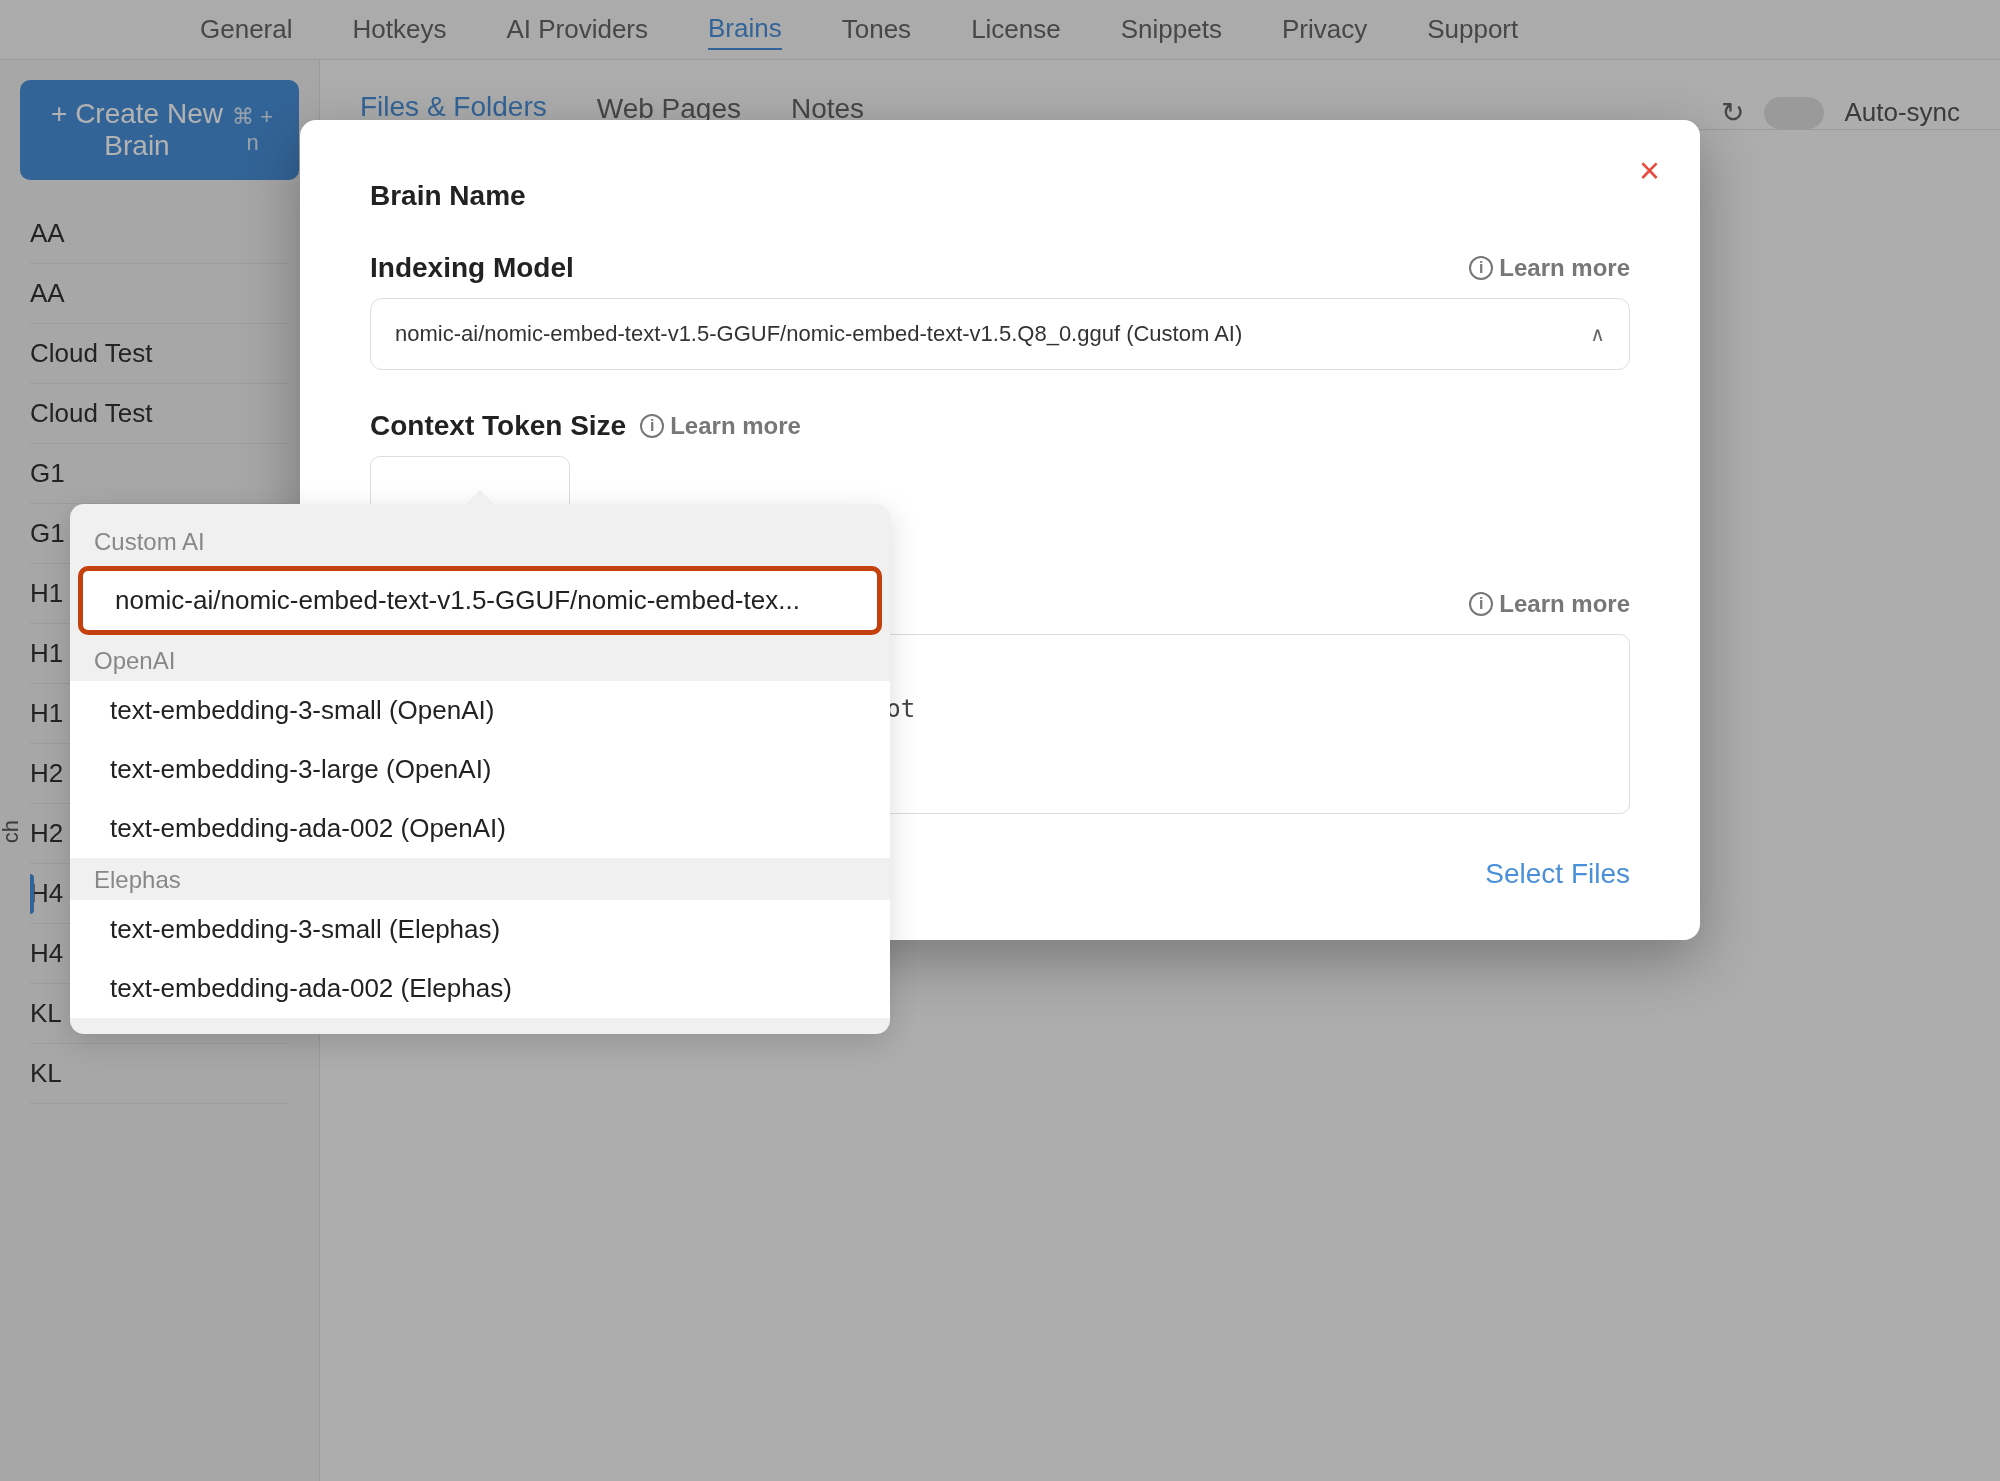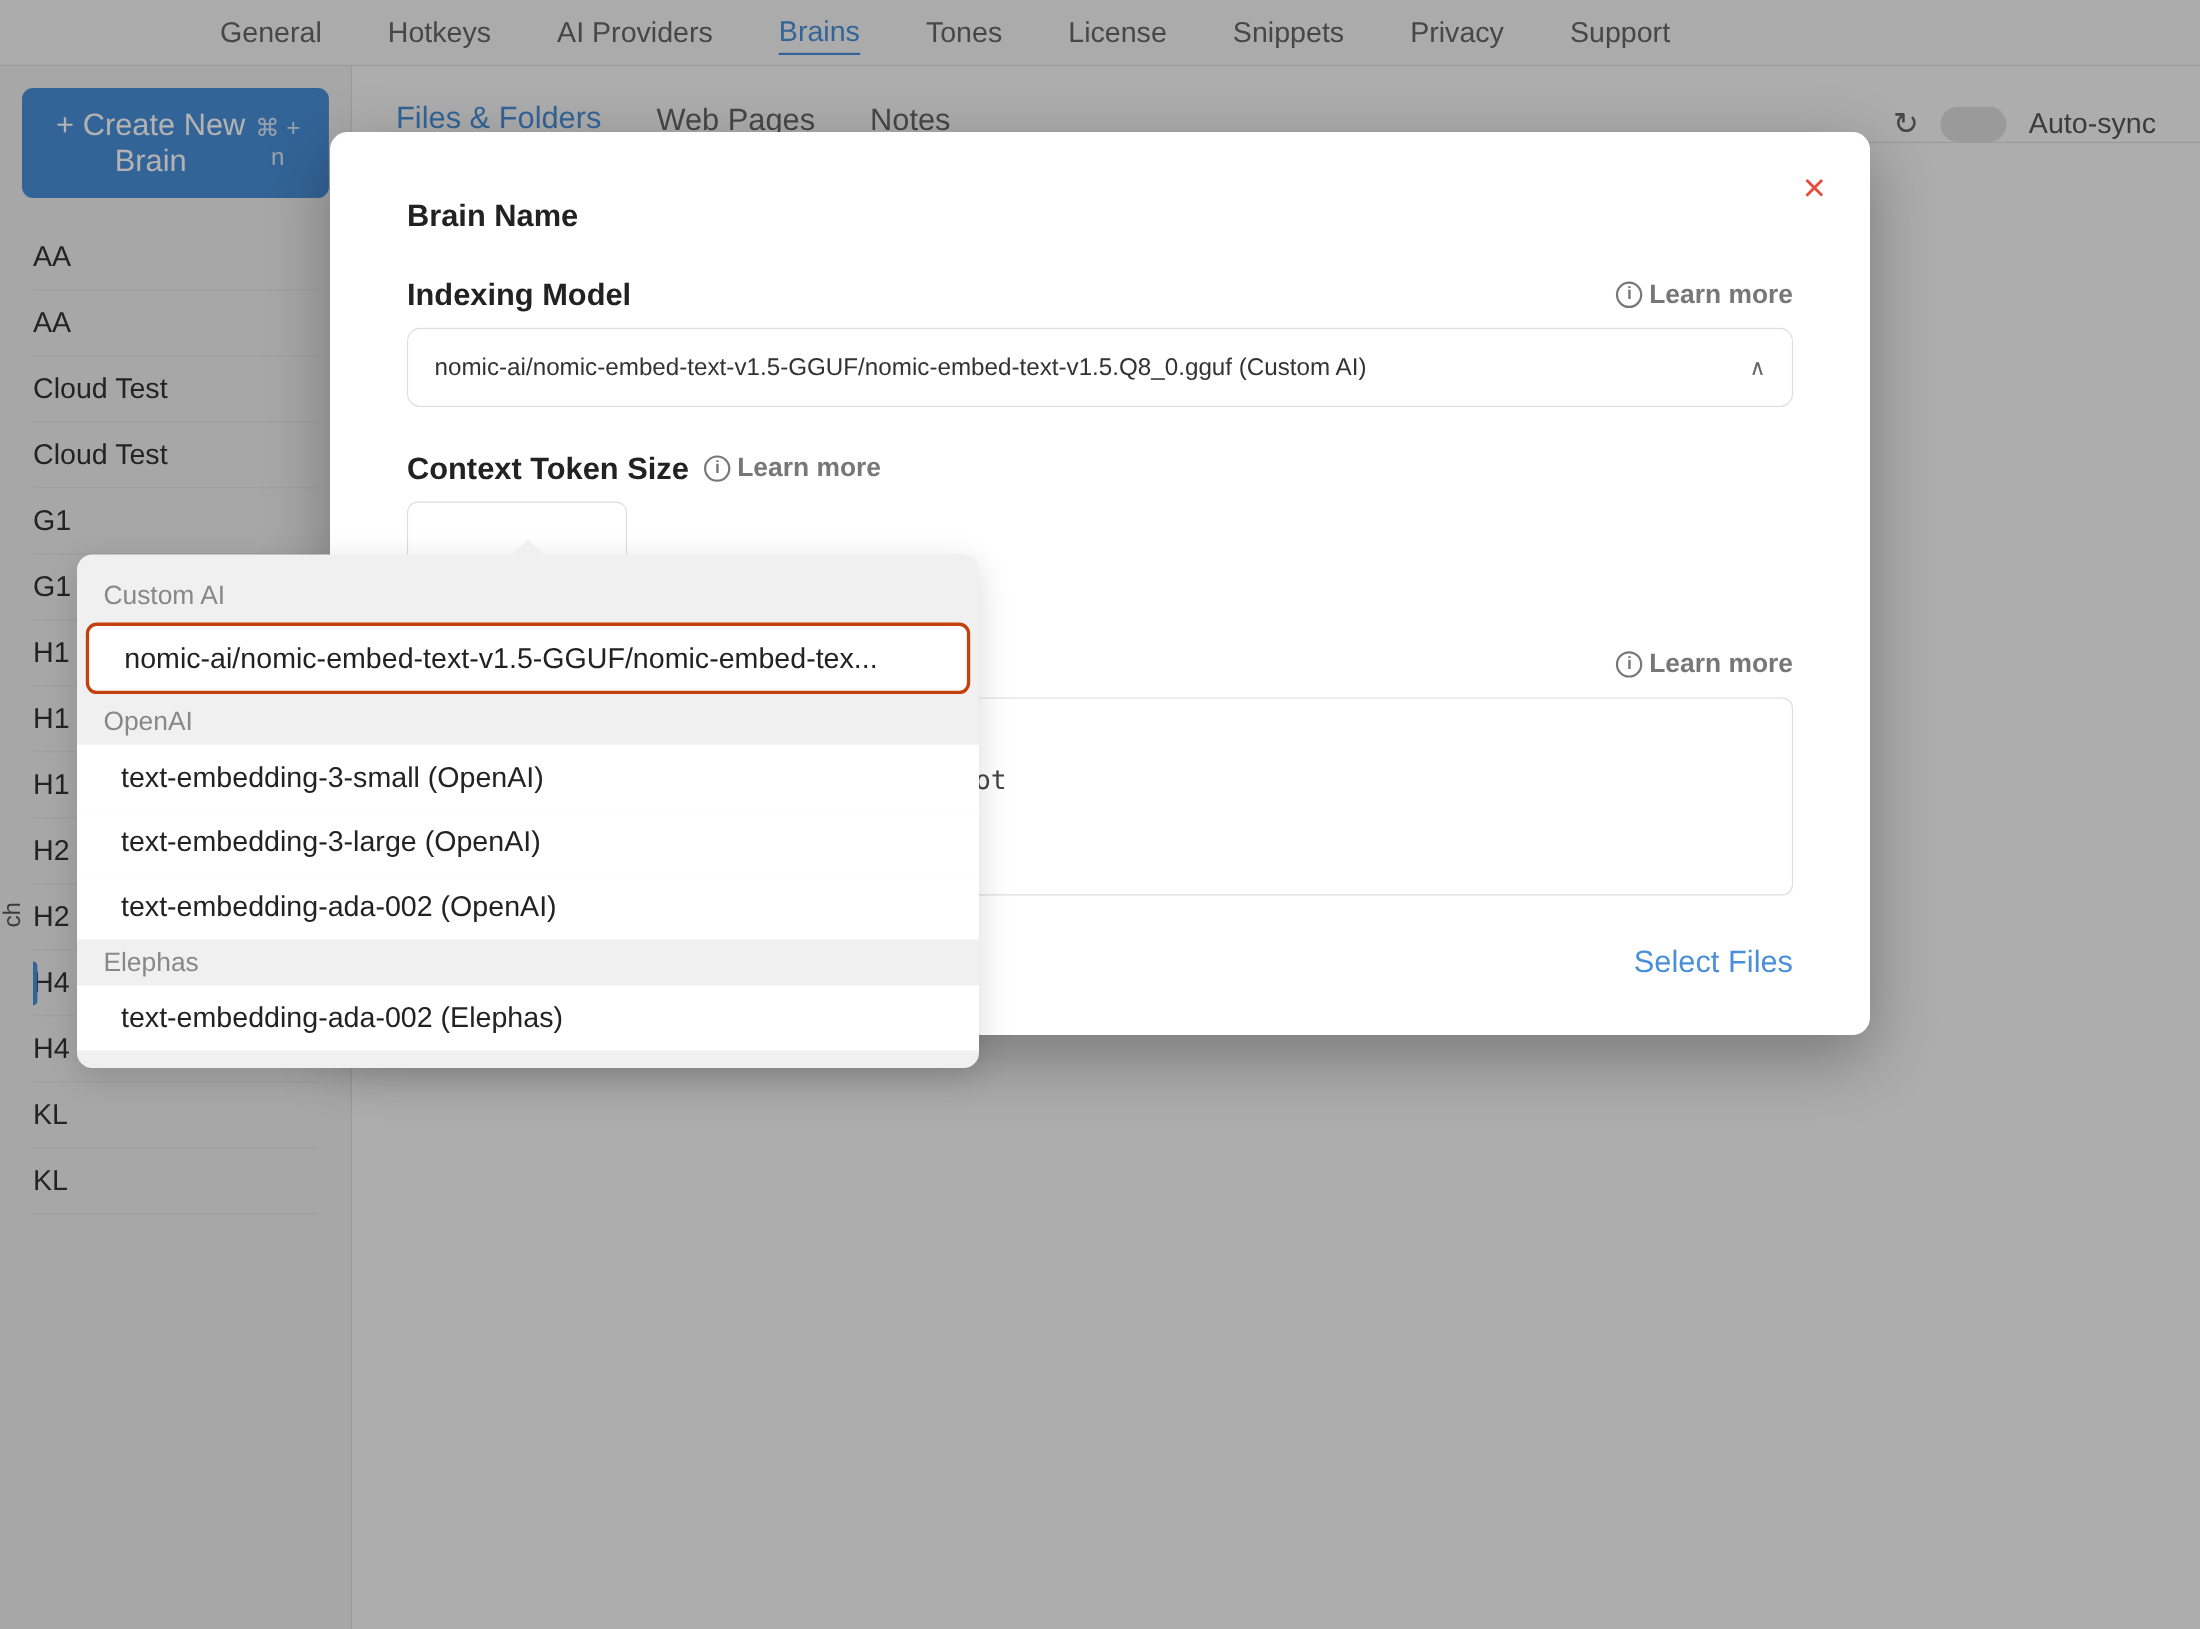--- a/index.html
+++ b/index.html
@@ -268,21 +268,21 @@
     .dropdown-item {
       font-size: 26px;
       color: #222;
       padding: 14px 24px 14px 40px;
       cursor: pointer;
       background: white;
       border-radius: 0;
     }
     .dropdown-item.selected {
       background: white;
-      border: 3px solid #c2410c;
+      border: 5px solid #c2410c;
       border-radius: 10px;
       margin: 4px 8px;
       padding: 14px 16px 14px 32px;
     }
 
     
     .form-textarea {
       width: 100%;
       height: 180px;
       border: 1px solid #ddd;
@@ -456,14 +456,15 @@
 
   <div class="dropdown-group-label">Custom AI</div>
   <div class="dropdown-item selected">nomic-ai/nomic-embed-text-v1.5-GGUF/nomic-embed-tex...</div>
 
   <div class="dropdown-group-label">OpenAI</div>
   <div class="dropdown-item">text-embedding-3-small (OpenAI)</div>
   <div class="dropdown-item">text-embedding-3-large (OpenAI)</div>
   <div class="dropdown-item">text-embedding-ada-002 (OpenAI)</div>
 
   <div class="dropdown-group-label">Elephas</div>
+  <div class="dropdown-item">text-embedding-3-small (Elephas)</div>
   <div class="dropdown-item">text-embedding-ada-002 (Elephas)</div>
 </div>
 
 </body></html>

